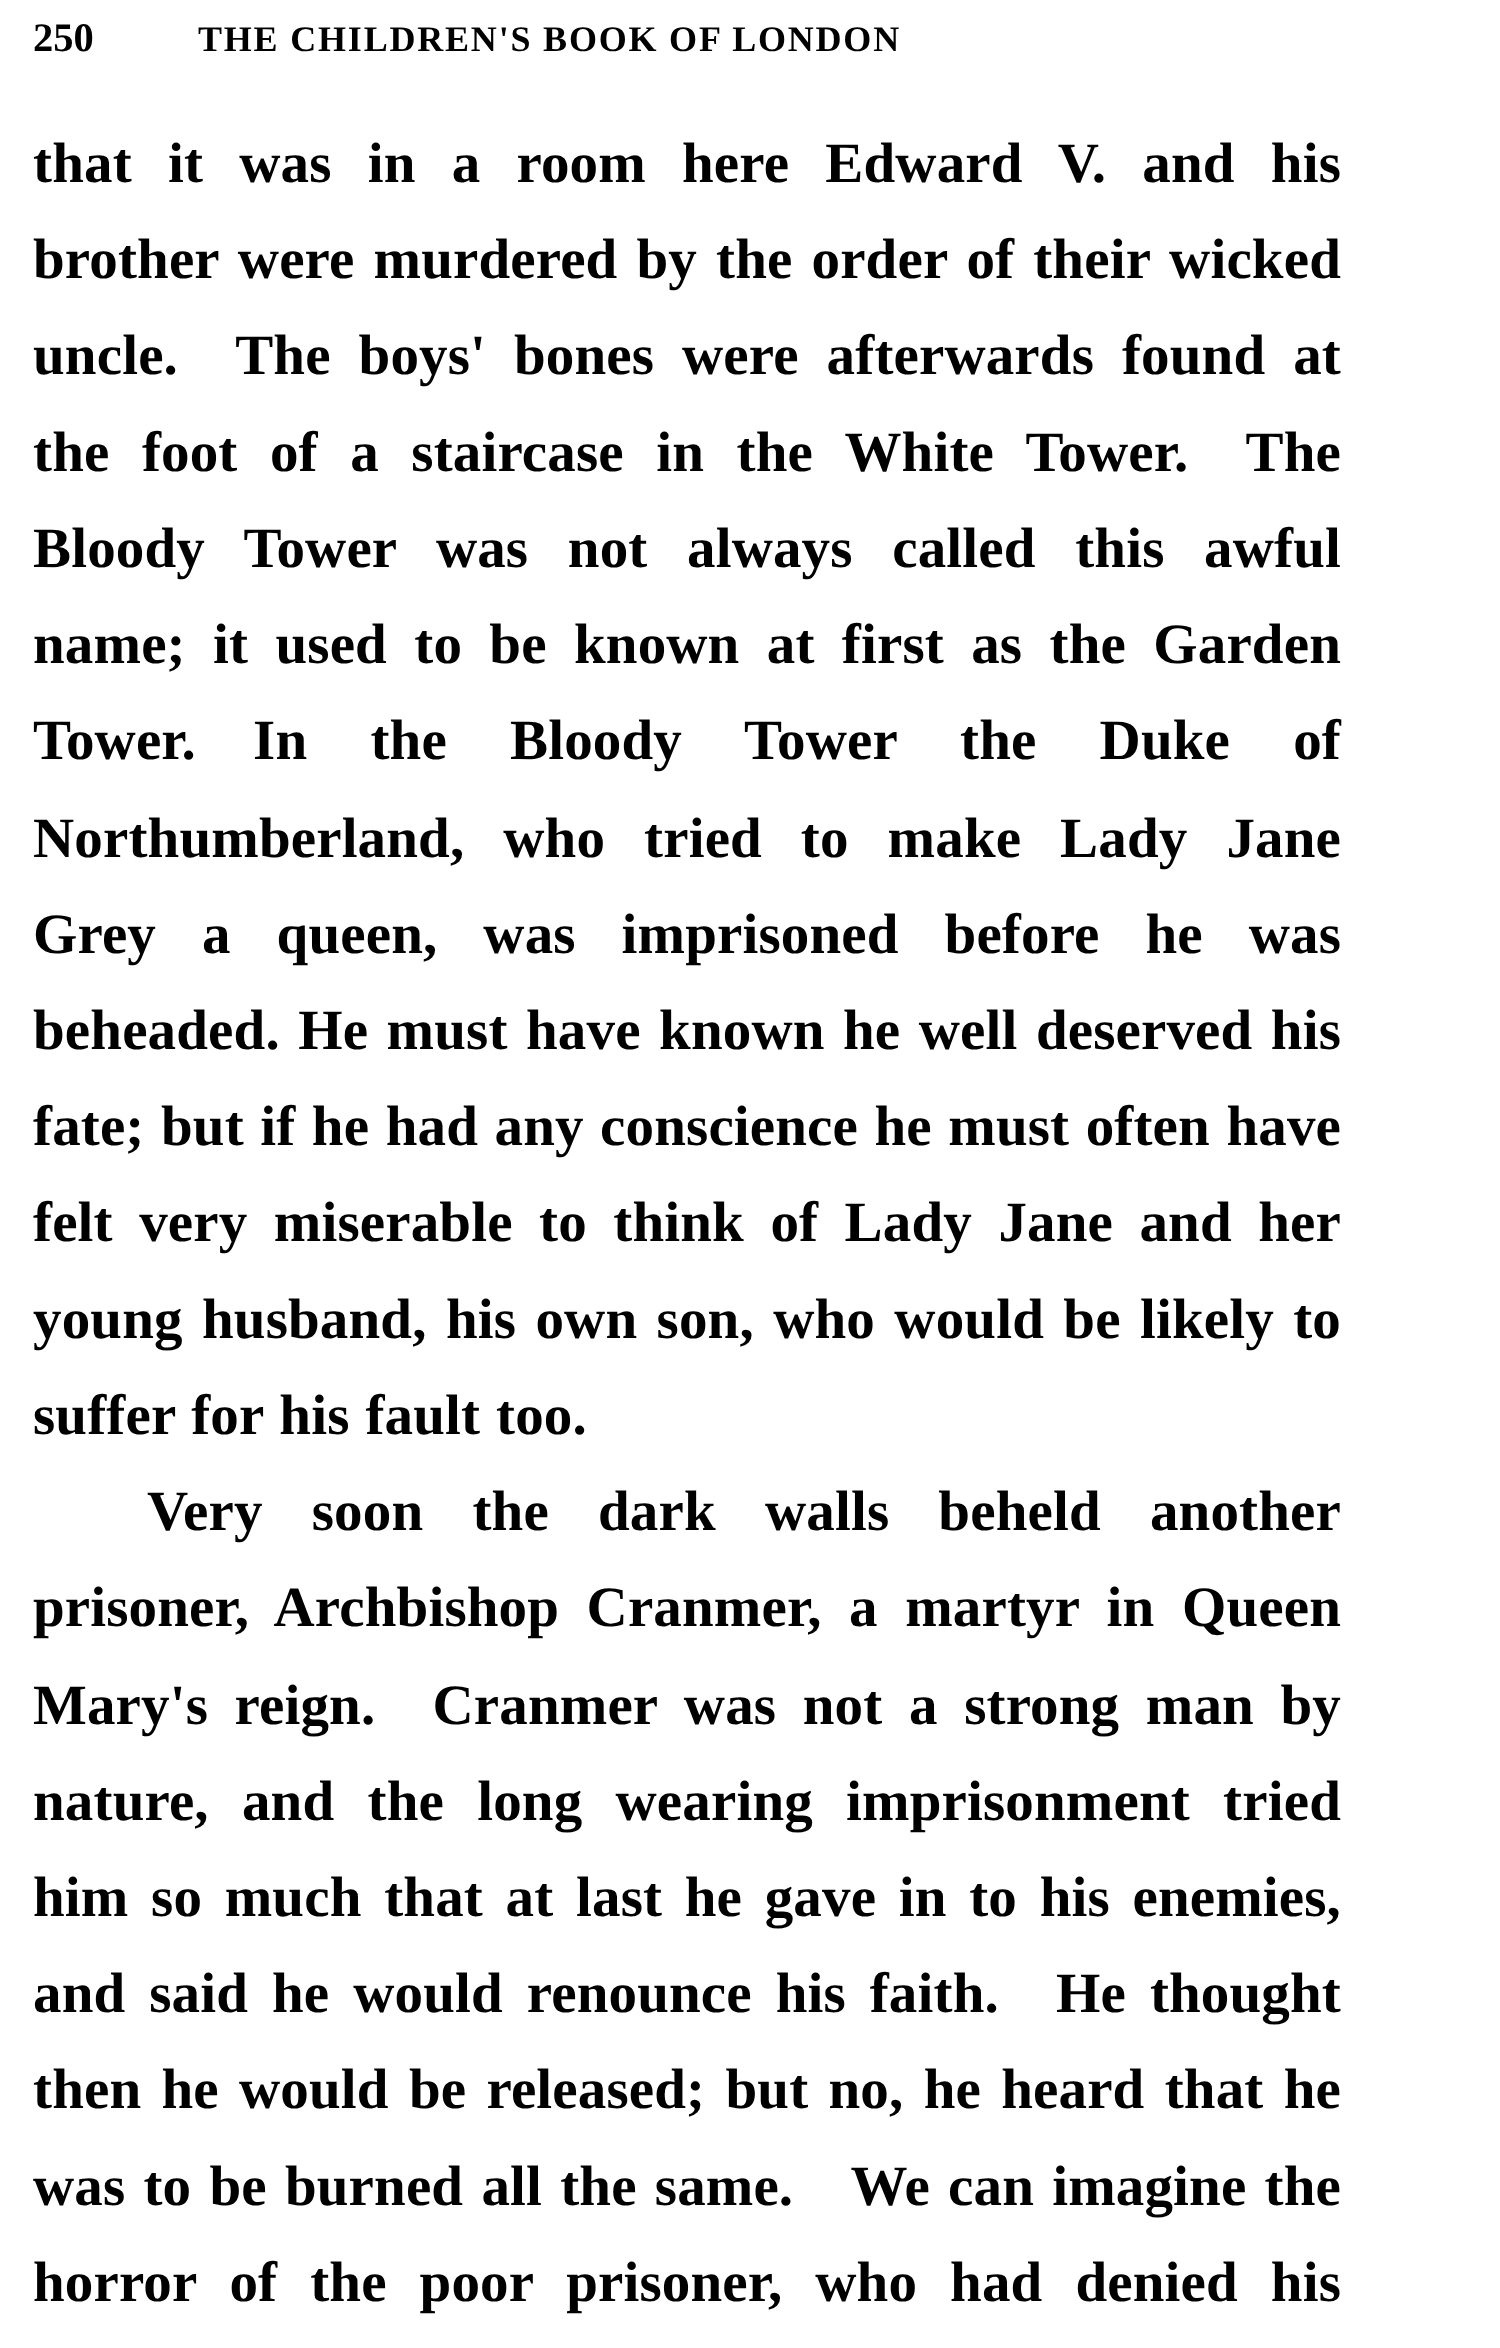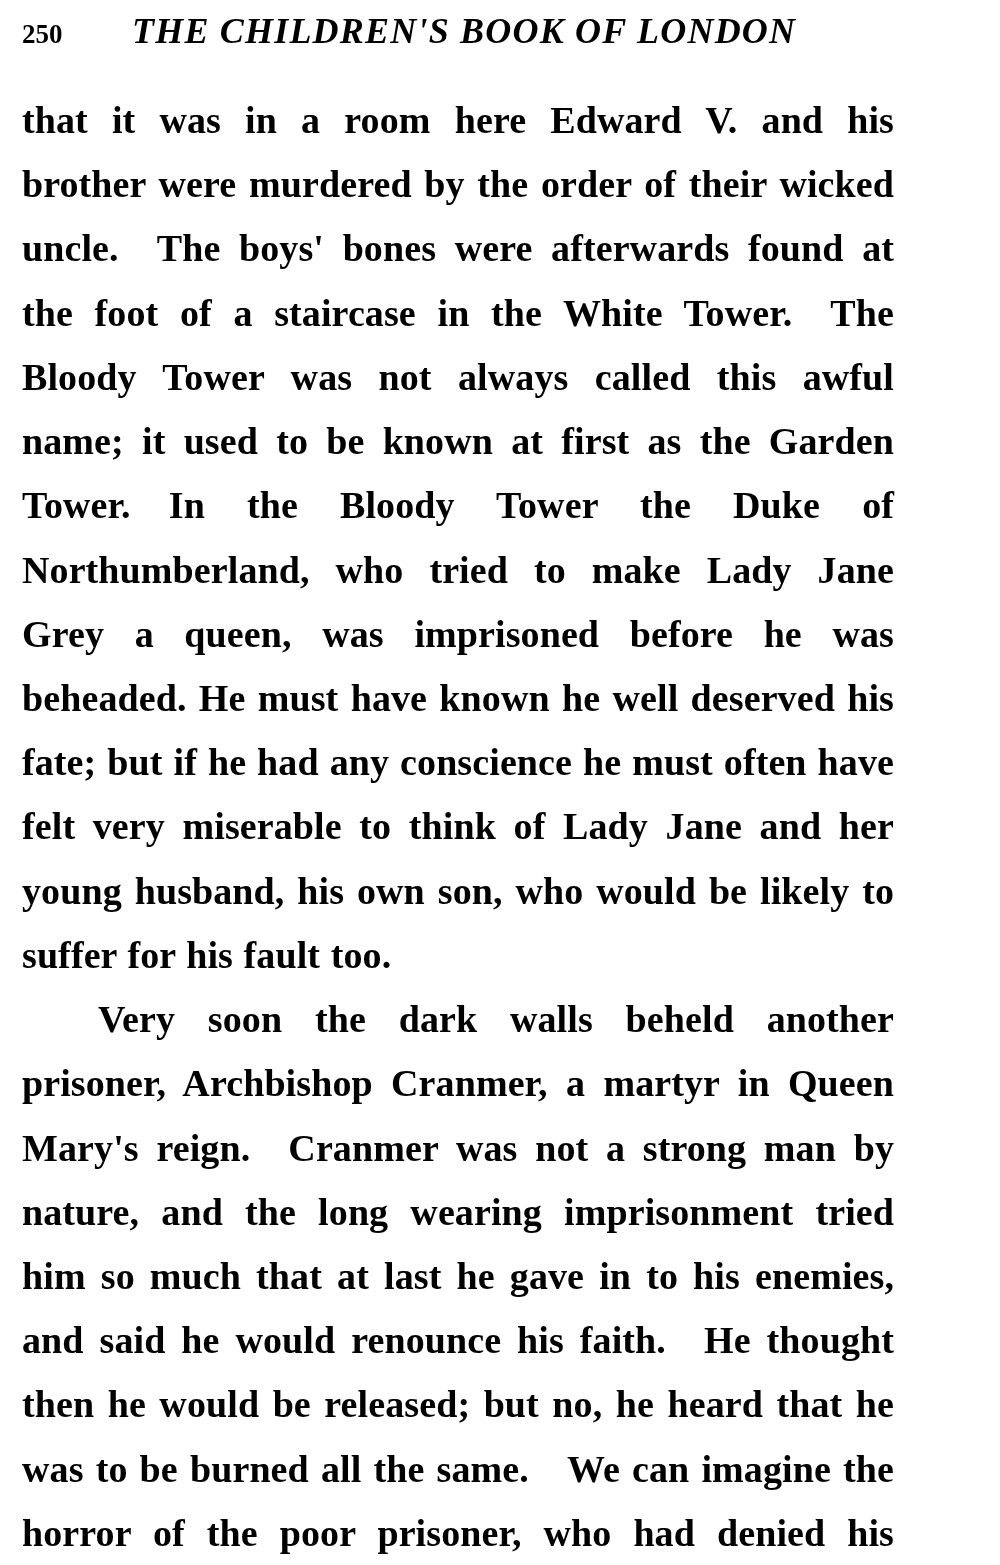--- a/index.html
+++ b/index.html
@@ -31,25 +31,24 @@
   }
   .folio {
     font-size: 27px;
     font-weight: bold;
     width: 110px;
     flex: 0 0 110px;
     text-align: left;
     letter-spacing: 0px;
   }
   .head-title {
-    font-size: 36px;
+    font-size: 24px;
     font-weight: bold;
     letter-spacing: 1.2px;
     white-space: nowrap;
-    font-style: italic;
   }
   .body-text {
     padding: 36px 20px 0 22px;
     font-size: 38px;
     line-height: 1.69;
     font-weight: bold;
     text-align: justify;
     text-justify: inter-word;
     letter-spacing: 0.1px;
     word-spacing: 1px;

